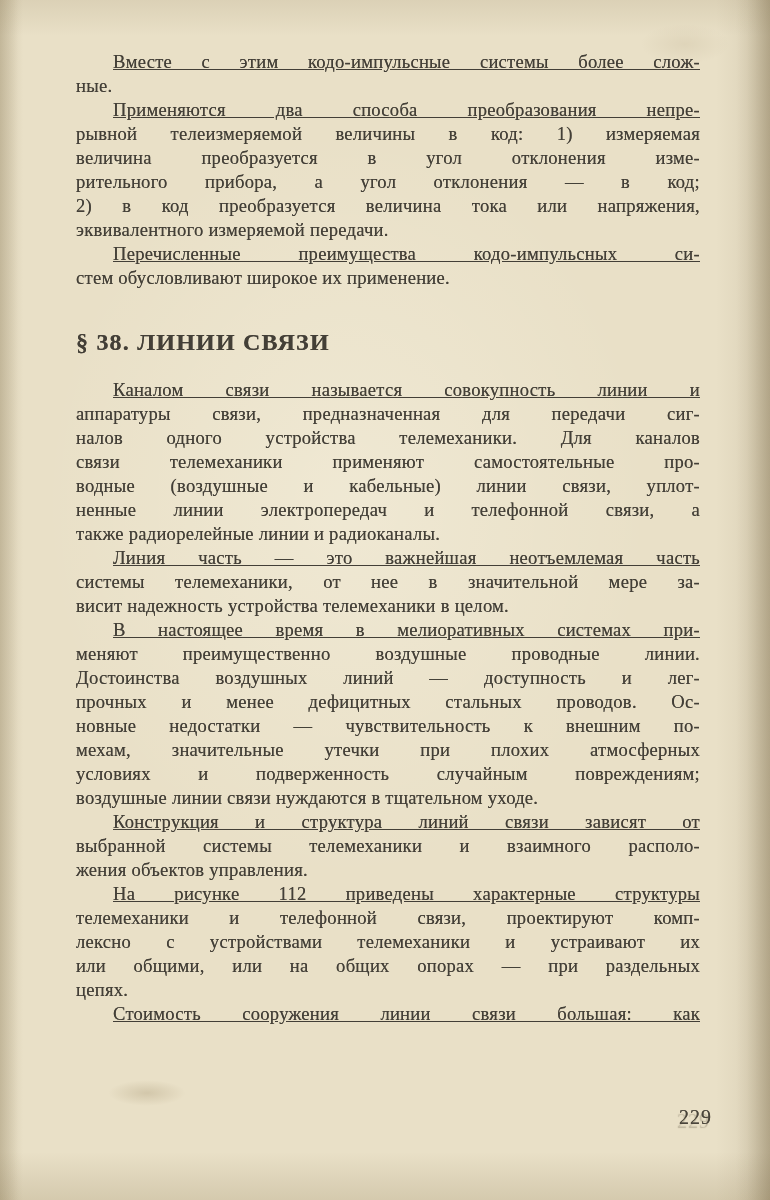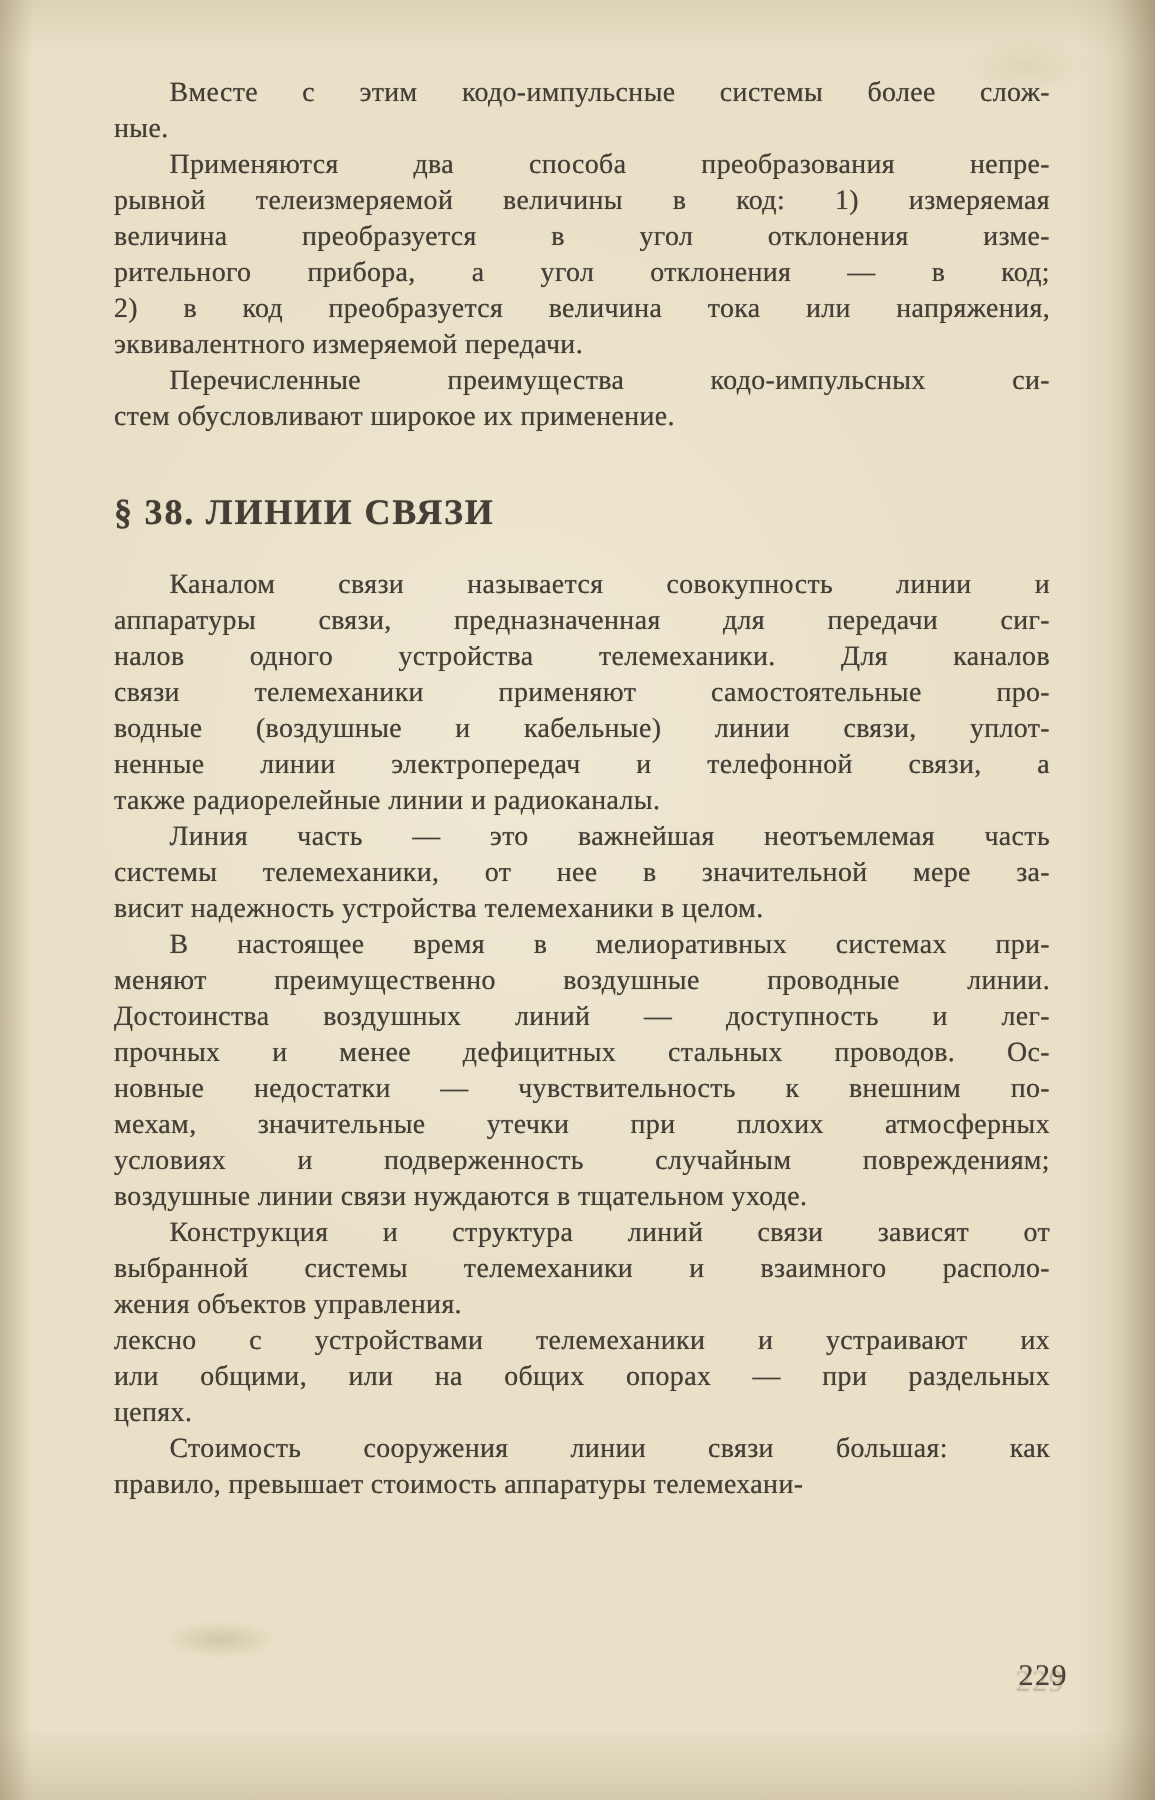--- a/index.html
+++ b/index.html
@@ -63,21 +63,21 @@
     letter-spacing: 0.25px;
     text-shadow: 0 0 0.5px rgba(67,63,55,0.75);
   }
   .para { margin: 0; }
   .line {
     text-align: justify;
     text-align-last: justify;
     white-space: normal;
   }
   .line.last { text-align-last: left; }
-  .line.first { text-indent: 37px; }
+  .line.first { text-indent: 37px; text-decoration: underline; }
   .heading {
     margin: 40px 0 24px 0;
     font-weight: bold;
     font-size: 24px;
     letter-spacing: 1.2px;
     text-shadow: 0 0 0.6px rgba(67,63,55,0.8);
   }
   .page-number {
     position: absolute;
     left: 652px;
@@ -140,24 +140,25 @@
         <div class="line">мехам, значительные утечки при плохих атмосферных</div>
         <div class="line">условиях и подверженность случайным повреждениям;</div>
         <div class="line last">воздушные линии связи нуждаются в тщательном уходе.</div>
       </div>
       <div class="para">
         <div class="line first">Конструкция и структура линий связи зависят от</div>
         <div class="line">выбранной системы телемеханики и взаимного располо-</div>
         <div class="line last">жения объектов управления.</div>
       </div>
       <div class="para">
+        <div class="line first">На рисунке 112 приведены характерные структуры</div>
+        <div class="line">телемеханики и телефонной связи, проектируют комп-</div>
         <div class="line">лексно с устройствами телемеханики и устраивают их</div>
         <div class="line">или общими, или на общих опорах — при раздельных</div>
         <div class="line last">цепях.</div>
       </div>
       <div class="para">
         <div class="line first">Стоимость сооружения линии связи большая: как</div>
-        <div class="line last">правило, превышает стоимость аппаратуры телемехани-</div>
       </div>
     </div>
 
   <div class="page-number">229</div>
 </div>
 
 </body></html>

